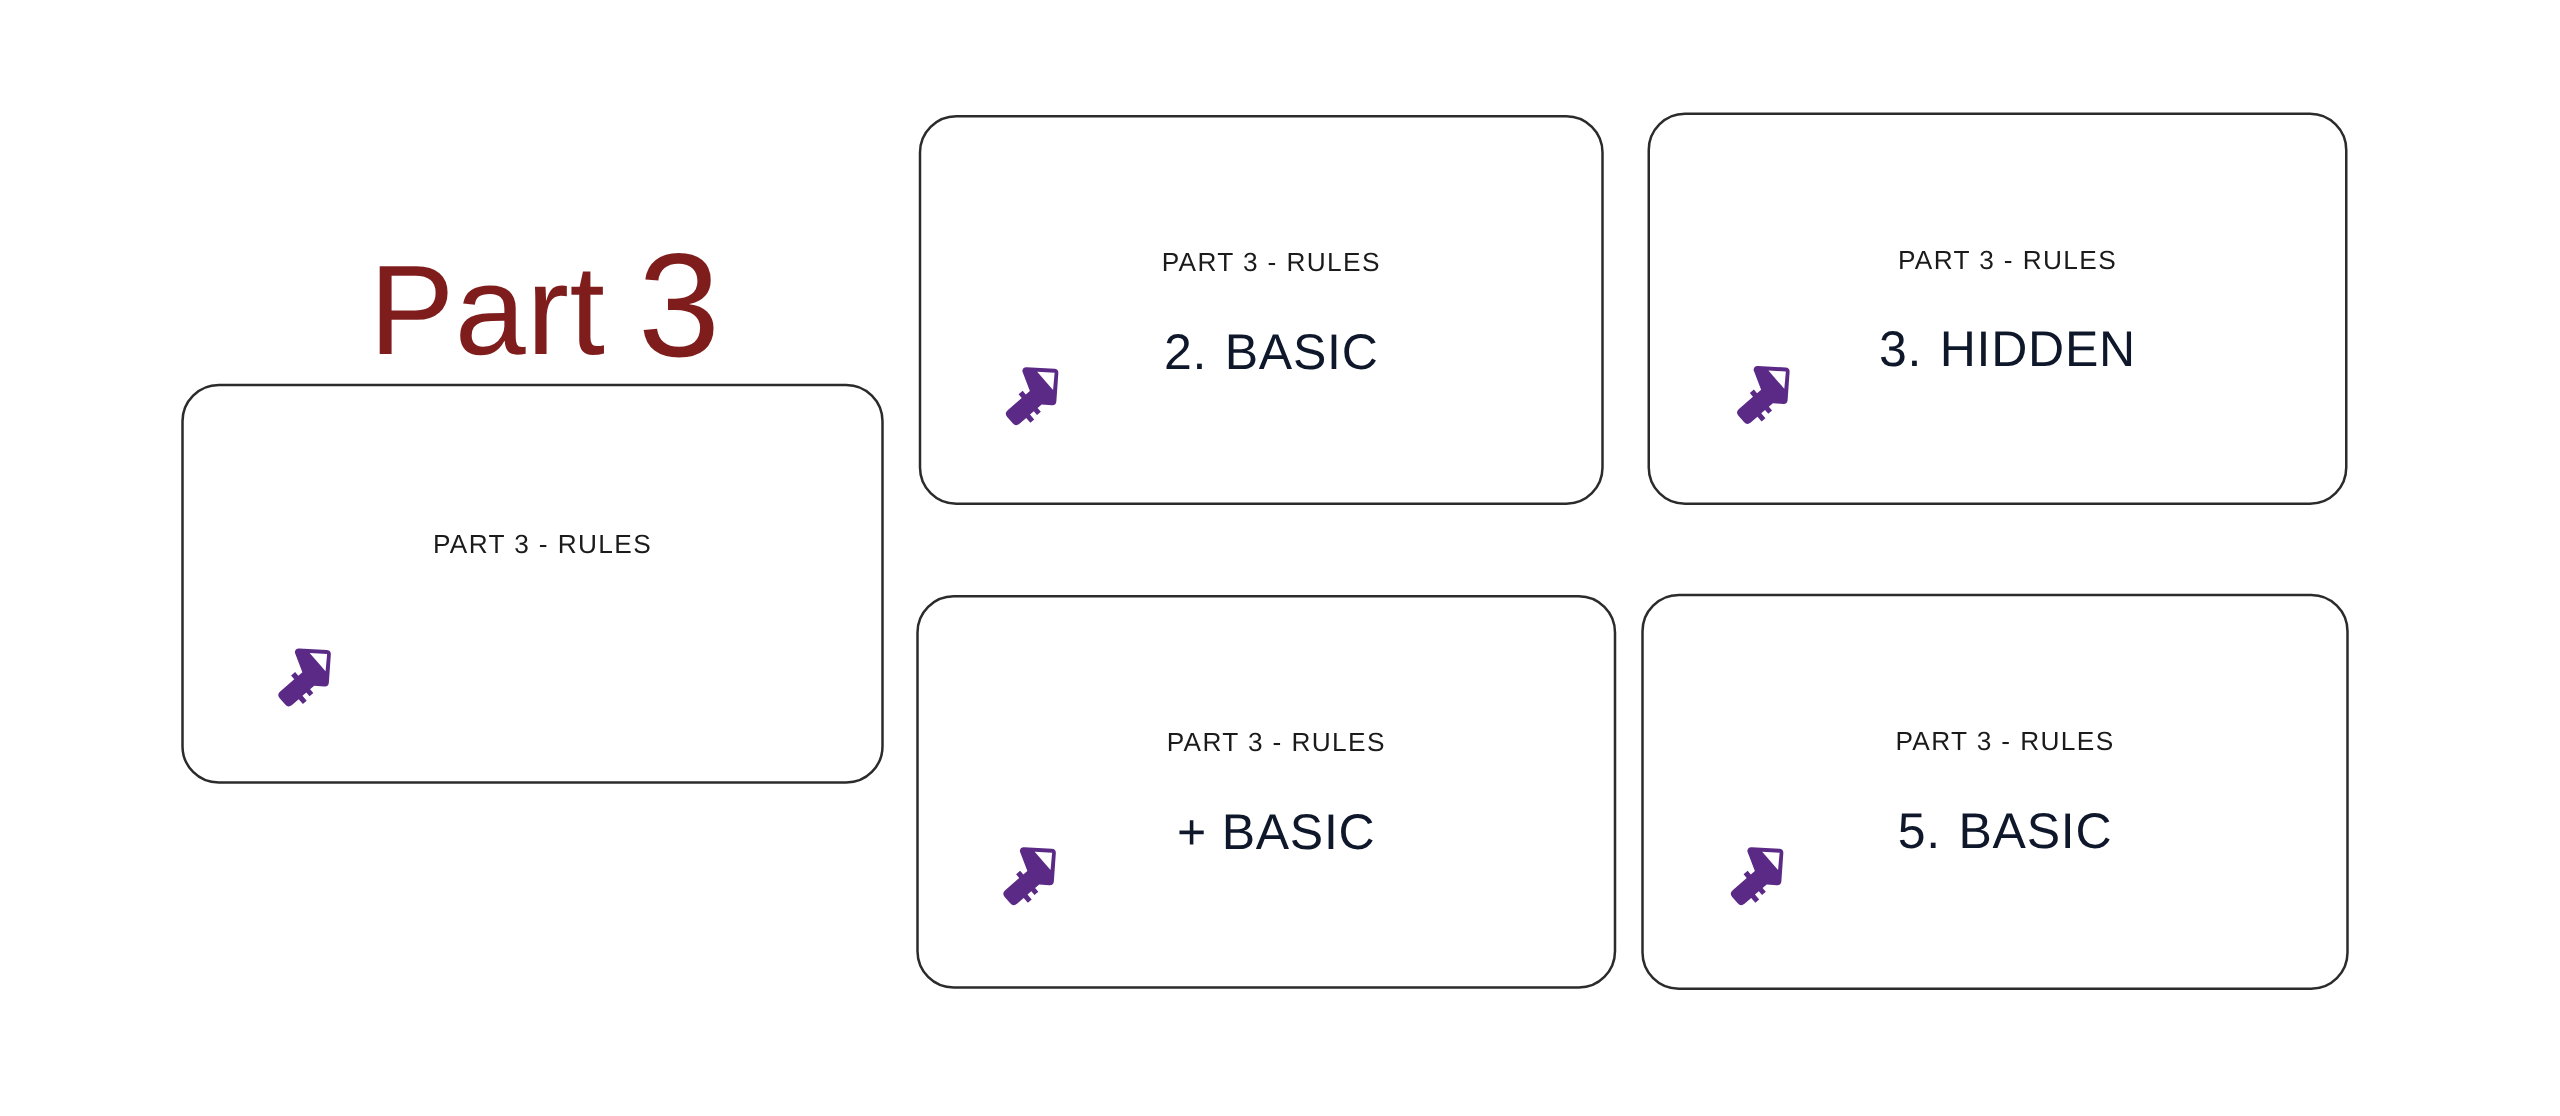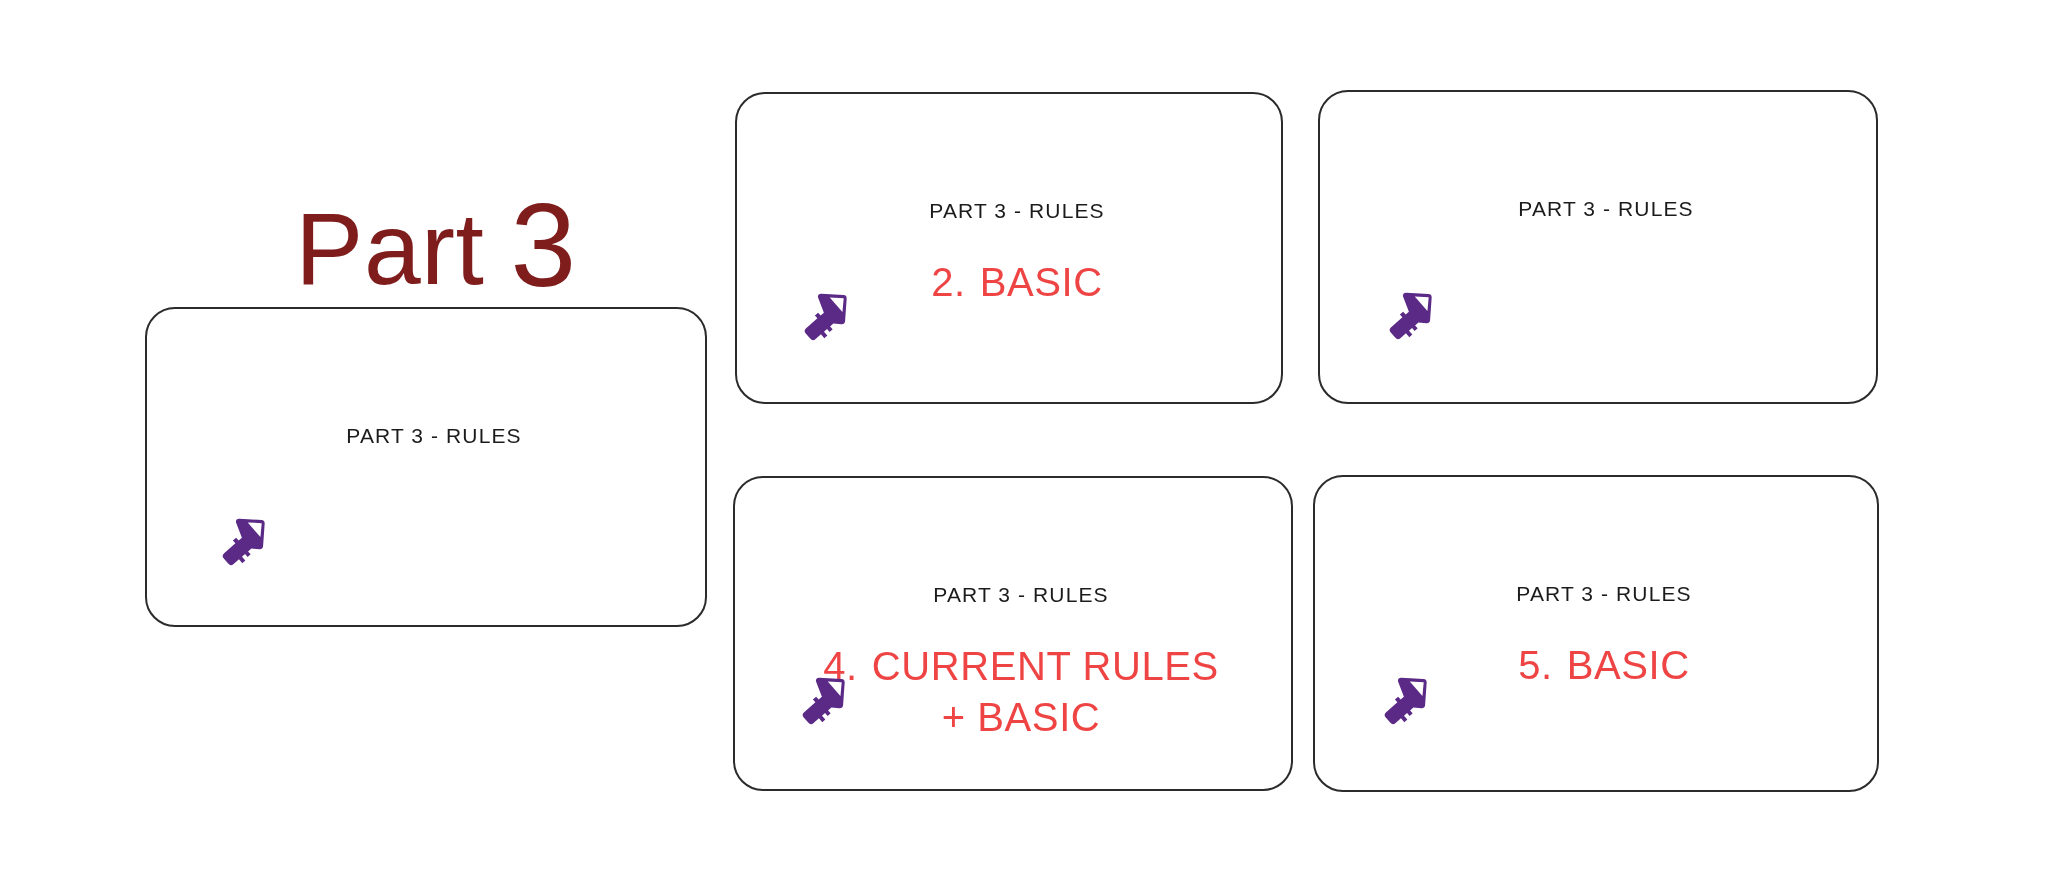--- a/index.html
+++ b/index.html
@@ -67,21 +67,21 @@
     letter-spacing: 1.1px;
     color: #1b1b1b;
     font-weight: 400;
     white-space: nowrap;
     font-family: "Liberation Sans", sans-serif;
   }
 
   .card-heading {
     font-size: 40px;
     font-weight: 300;
-    color: #ef4444;
+    color: #0f172a;
     letter-spacing: 0.6px;
     line-height: 1.28;
     font-family: "Liberation Sans", sans-serif;
   }
   .card-heading .hnum {
     padding-right: 14px;
   }
 
   
   .key-icon {
@@ -158,36 +158,38 @@
           <path fill="#5B2A86" d="M61.5 28.0 L78.0 44.0 Q80.5 46.5 78.0 49.0 L61.5 65.5 Q59.0 68.0 56.5 65.5 L50.5 59.5 L46.0 59.5 L46.0 63.6 L41.8 63.6 L41.8 59.5 L37.6 59.5 L37.6 64.8 L33.4 64.8 L33.4 59.5 L26.0 59.5 Q22.0 59.5 22.0 55.5 L22.0 48.5 Q22.0 44.5 26.0 44.5 L41.5 44.5 L41.5 40.5 L46.0 40.5 L46.0 44.5 L50.5 44.5 L56.5 28.0 Q59.0 25.5 61.5 28.0 Z"></path>
           <path fill="#ffffff" d="M65.5 36.5 L76.0 46.6 L65.5 56.7 Z"></path>
         </g>
       </svg>
     </span>
   </div>
 
   <div class="card" id="card-3">
     <div class="card-inner">
       <div class="card-eyebrow">PART 3 - RULES</div>
+      <div class="card-heading">
+        <div><span class="hnum">3.</span><span>HIDDEN</span></div>
+      </div>
     </div>
     <span class="key-icon">
       <svg viewBox="0 0 100 100" xmlns="http://www.w3.org/2000/svg" aria-hidden="true">
         <g transform="rotate(-41 50 50)">
           <path fill="#5B2A86" d="M61.5 28.0 L78.0 44.0 Q80.5 46.5 78.0 49.0 L61.5 65.5 Q59.0 68.0 56.5 65.5 L50.5 59.5 L46.0 59.5 L46.0 63.6 L41.8 63.6 L41.8 59.5 L37.6 59.5 L37.6 64.8 L33.4 64.8 L33.4 59.5 L26.0 59.5 Q22.0 59.5 22.0 55.5 L22.0 48.5 Q22.0 44.5 26.0 44.5 L41.5 44.5 L41.5 40.5 L46.0 40.5 L46.0 44.5 L50.5 44.5 L56.5 28.0 Q59.0 25.5 61.5 28.0 Z"></path>
           <path fill="#ffffff" d="M65.5 36.5 L76.0 46.6 L65.5 56.7 Z"></path>
         </g>
       </svg>
     </span>
   </div>
 
   <div class="card" id="card-4">
     <div class="card-inner">
       <div class="card-eyebrow">PART 3 - RULES</div>
       <div class="card-heading">
-        <div><span class="hnum">4.</span><span>CURRENT RULES</span></div>
         <div>+ BASIC</div>
       </div>
     </div>
     <span class="key-icon">
       <svg viewBox="0 0 100 100" xmlns="http://www.w3.org/2000/svg" aria-hidden="true">
         <g transform="rotate(-41 50 50)">
           <path fill="#5B2A86" d="M61.5 28.0 L78.0 44.0 Q80.5 46.5 78.0 49.0 L61.5 65.5 Q59.0 68.0 56.5 65.5 L50.5 59.5 L46.0 59.5 L46.0 63.6 L41.8 63.6 L41.8 59.5 L37.6 59.5 L37.6 64.8 L33.4 64.8 L33.4 59.5 L26.0 59.5 Q22.0 59.5 22.0 55.5 L22.0 48.5 Q22.0 44.5 26.0 44.5 L41.5 44.5 L41.5 40.5 L46.0 40.5 L46.0 44.5 L50.5 44.5 L56.5 28.0 Q59.0 25.5 61.5 28.0 Z"></path>
           <path fill="#ffffff" d="M65.5 36.5 L76.0 46.6 L65.5 56.7 Z"></path>
         </g>
       </svg>

